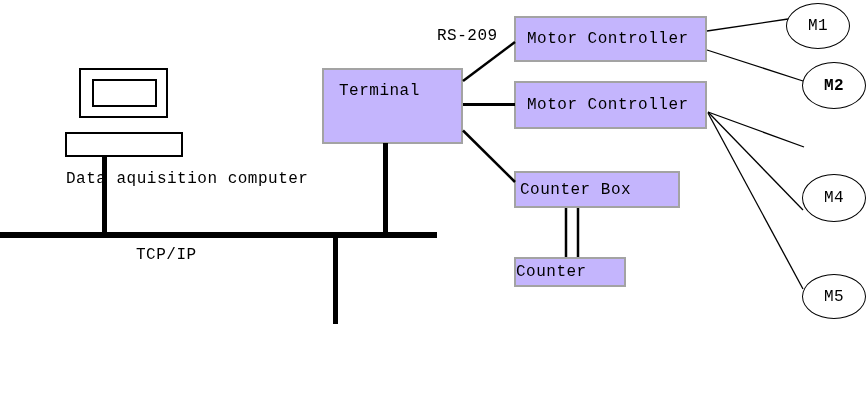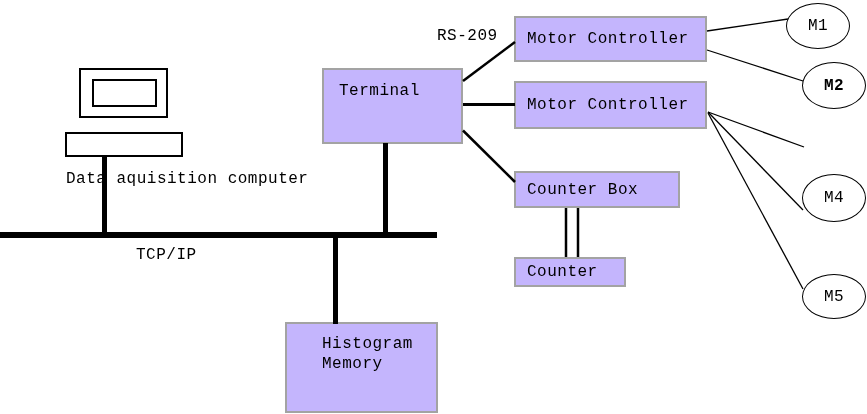--- a/index.html
+++ b/index.html
@@ -81,32 +81,26 @@
   </div>
 
   <div class="box" style="left:514px;top:16px;width:193px;height:46px;">
     <span class="lbl" style="padding-left:11px;">Motor Controller</span>
   </div>
   <div class="box" style="left:514px;top:81px;width:193px;height:48px;">
     <span class="lbl" style="padding-left:11px;">Motor Controller</span>
   </div>
 
   <div class="box" style="left:514px;top:171px;width:166px;height:37px;">
-    <span class="lbl" style="padding-left:11px;">Counter Box</span>
+    <span class="lbl" style="padding-left:4px;">Counter Box</span>
   </div>
   <div class="box" style="left:514px;top:257px;width:112px;height:30px;">
-    <span class="lbl" style="padding-left:11px;">Counter</span>
+    <span class="lbl" style="">Counter</span>
   </div>
 
-  <div class="box" style="left:285px;top:322px;width:153px;height:91px;align-items:flex-start;">
-    <span class="twoline" style="padding:10px 0 0 35px;">
-      <span class="ln">Histogram</span>
-      <span class="ln">Memory</span>
-    </span>
-  </div>
 
   <div class="ellipse" style="left:786px;top:3px;width:64px;height:46px;">
     <span>M1</span>
   </div>
   <div class="ellipse" style="left:802px;top:62px;width:64px;height:47px;font-weight:bold;">
     <span>M2</span>
   </div>
   <div class="ellipse" style="left:802px;top:174px;width:64px;height:48px;text-align:center;">
     <span>M4</span>
   </div>

